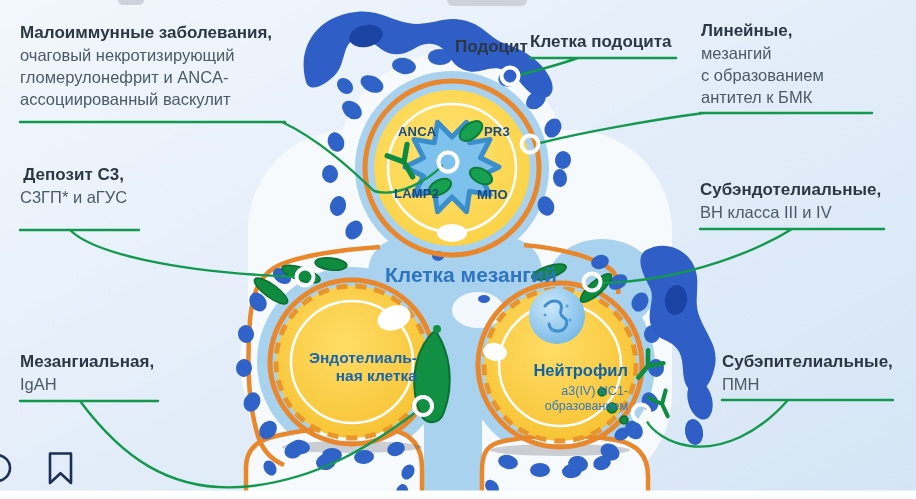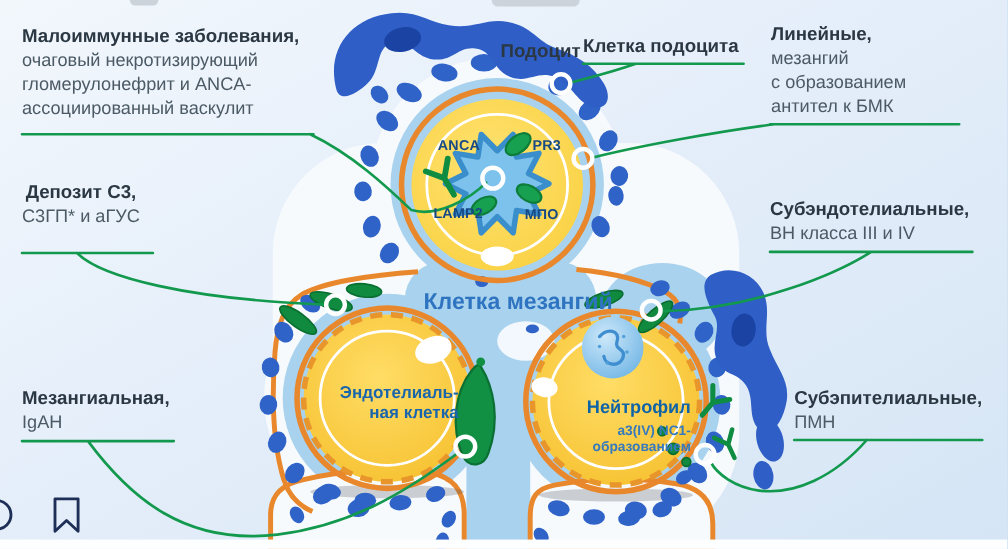--- a/index.html
+++ b/index.html
@@ -11,21 +11,21 @@
   svg.art{position:absolute;left:0;top:0;}
   .lbl{position:absolute;font-size:16.5px;line-height:22px;color:#4b5a65;}
   .lbl .t{font-weight:700;color:#2b3843;font-size:17px;}
   .big-title{position:absolute;font-weight:700;font-size:17px;color:#2b3843;}
   .cell-word{position:absolute;font-weight:700;font-size:13px;color:#174a85;letter-spacing:.2px;}
   .mes-cell{position:absolute;font-weight:700;font-size:21px;color:#2f74c0;}
   .endo-lbl{position:absolute;left:277px;top:349px;width:140px;text-align:right;
     font-weight:700;font-size:15.5px;line-height:18px;color:#1a66ad;}
   .neut-lbl{position:absolute;left:492px;top:361px;width:136px;text-align:right;color:#0f63a8;}
   .neut-lbl .nt{font-weight:700;font-size:16.5px;line-height:19px;}
-  .neut-lbl .ns{font-size:12.5px;line-height:15px;color:#3579be;margin-top:4px;font-weight:700;}
+  .neut-lbl .ns{font-size:12.5px;line-height:15px;color:#3579be;margin-top:4px;font-weight:400;}
 </style>
 </head>
 <body>
 
 <div class="stage">
 
 <svg class="art" width="916" height="499" viewBox="0 0 916 499">
   <defs>
     <radialGradient id="yTop" cx="45%" cy="40%" r="70%">
       <stop offset="0%" stop-color="#ffe372"></stop>

